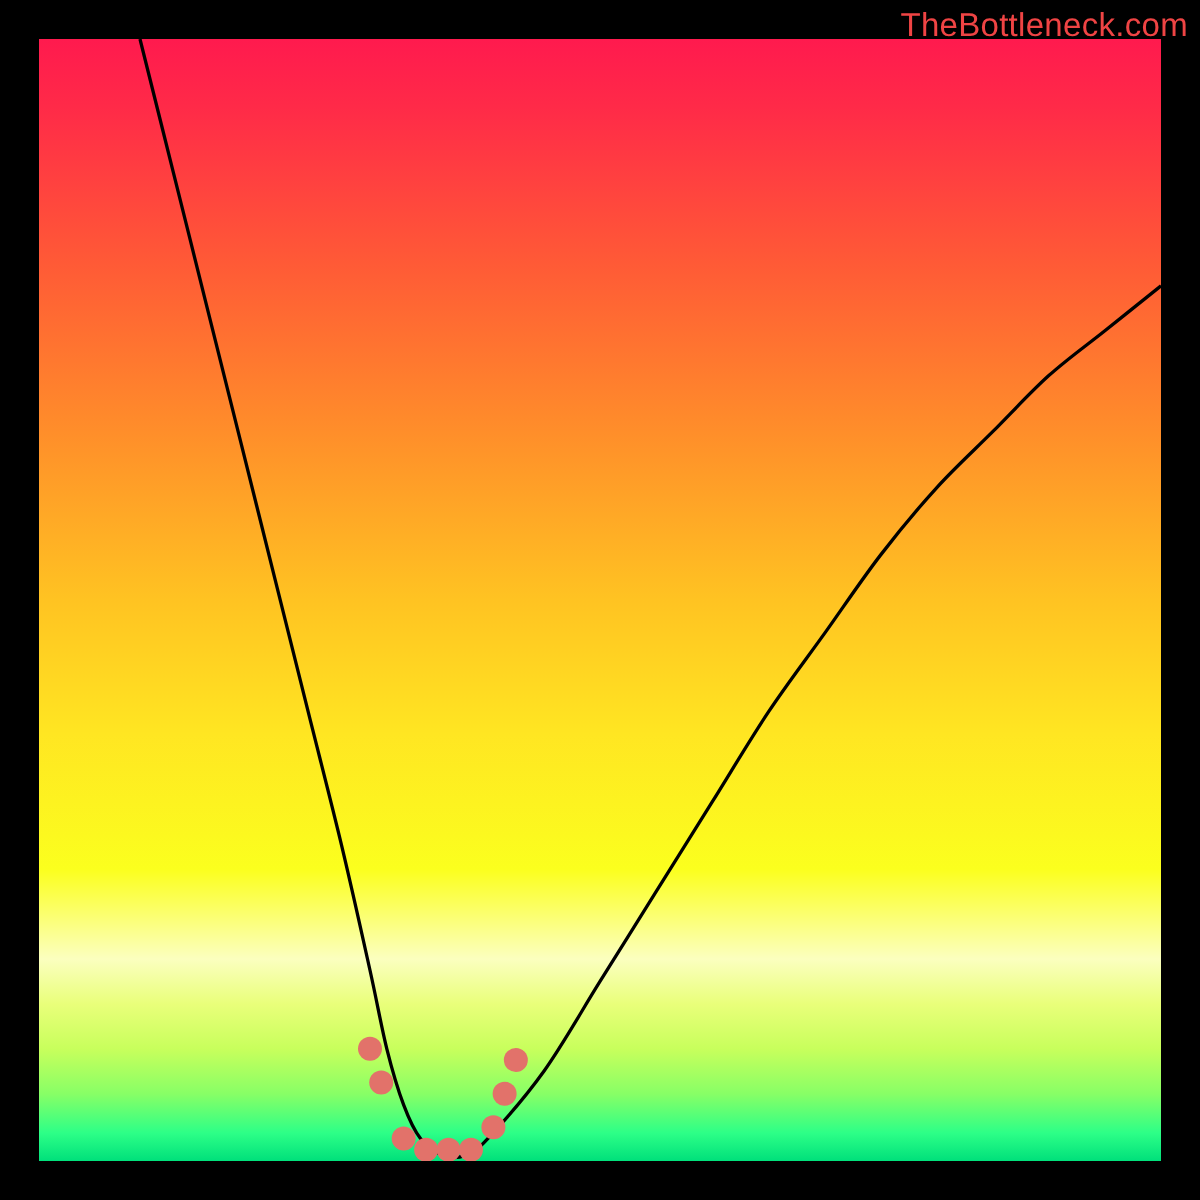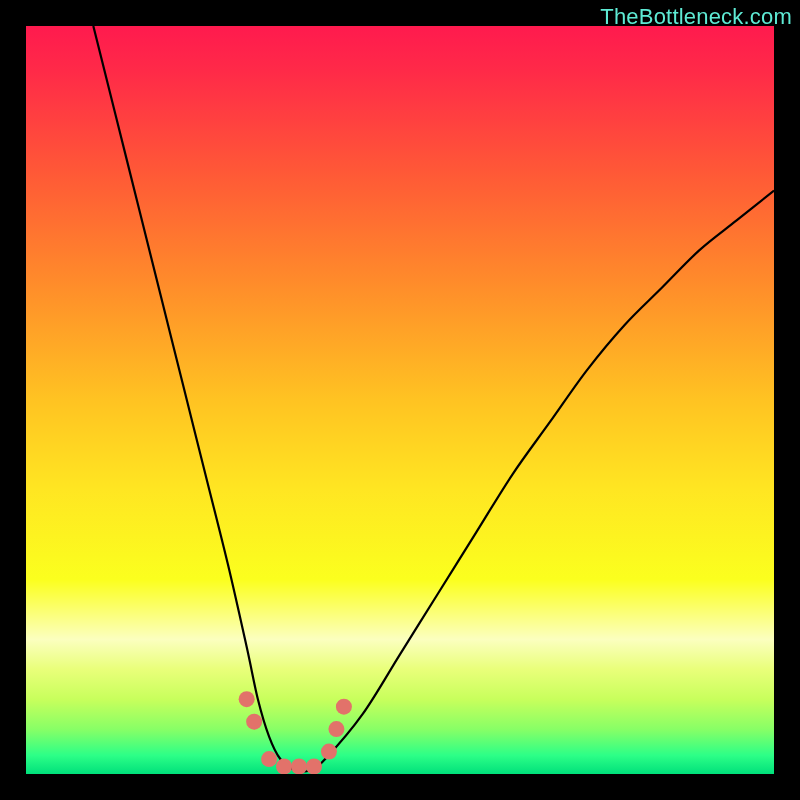--- a/index.html
+++ b/index.html
@@ -7,21 +7,21 @@
     padding: 0;
     width: 800px;
     height: 800px;
     overflow: hidden;
     background: #000;
   }
   .attribution {
     position: absolute;
     top: 4px;
     right: 8px;
-    color: #5eead4;
+    color: #ef4444;
     font-family: Arial, Helvetica, sans-serif;
     font-size: 22px;
     font-weight: 500;
     z-index: 20;
     letter-spacing: 0.2px;
   }
   .frame {
     position: absolute;
     left: 26px;
     top: 26px;

